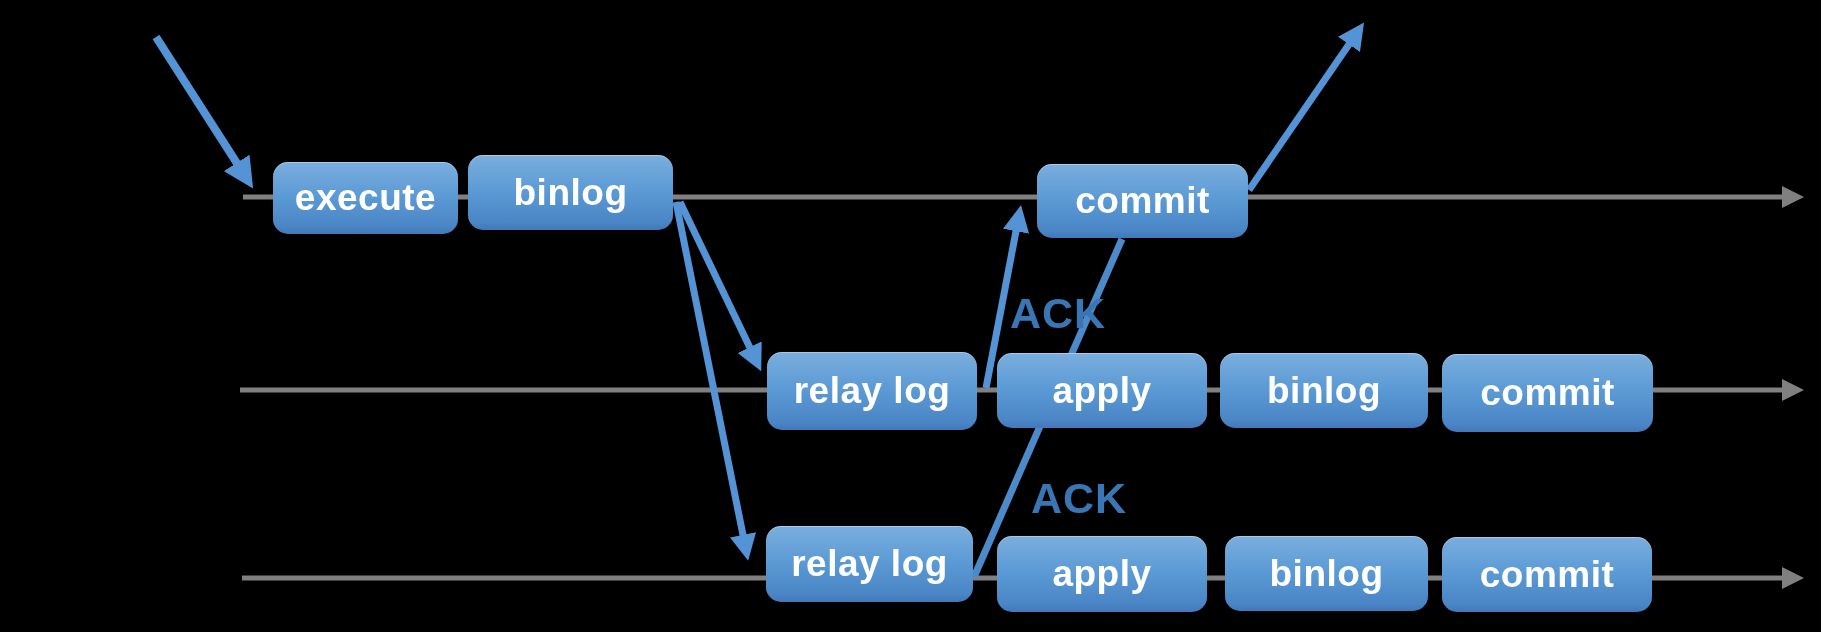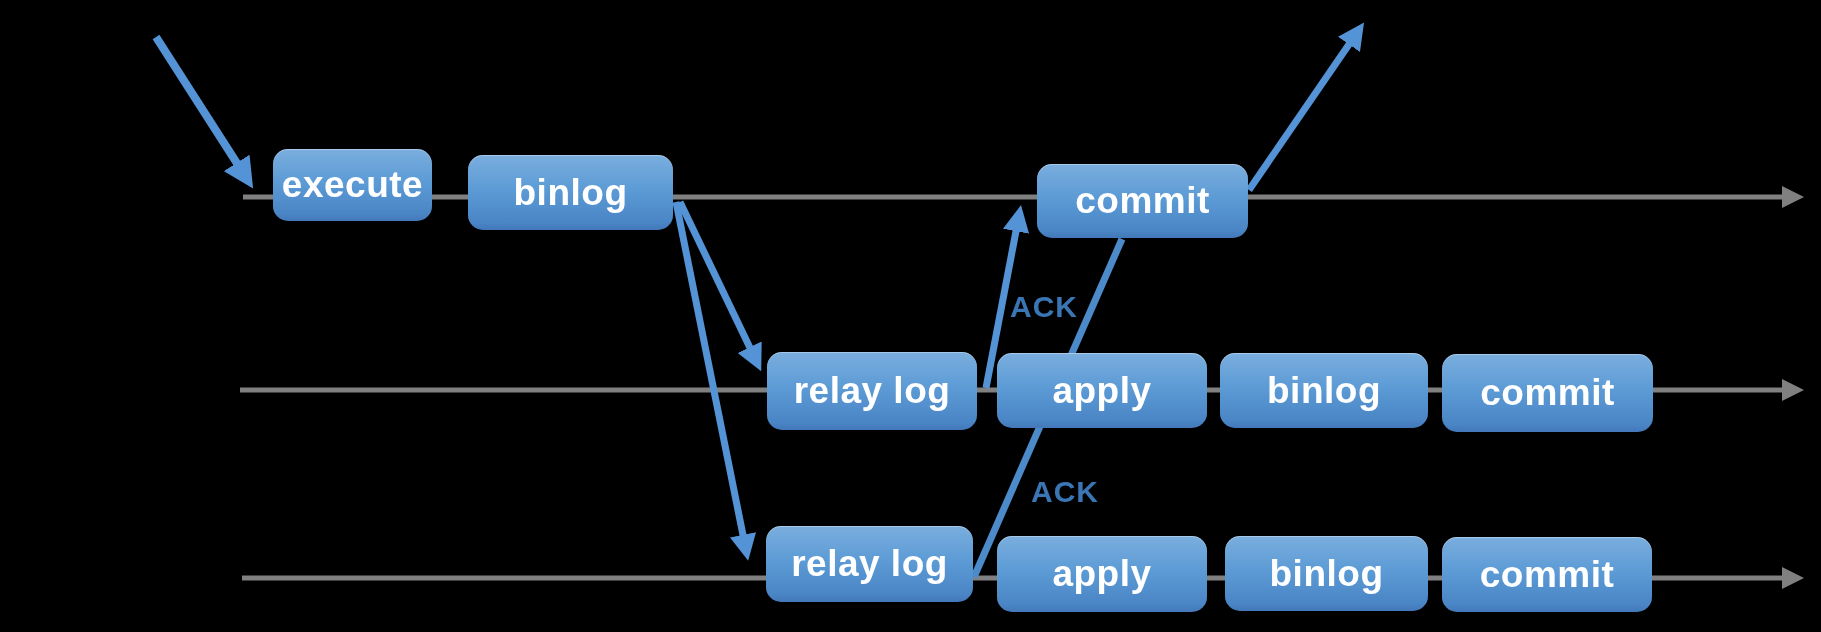--- a/index.html
+++ b/index.html
@@ -31,21 +31,21 @@
     box-shadow: inset 0 1px 0 rgba(255,255,255,0.35);
     color: #ffffff;
     font-size: 37px;
     font-weight: bold;
     letter-spacing: 0.5px;
     white-space: nowrap;
   }
   .ack {
     position: absolute;
     color: #3a76b4;
-    font-size: 30px;
+    font-size: 43px;
     font-weight: bold;
     letter-spacing: 1px;
     line-height: 1;
     white-space: nowrap;
   }
 </style>
 </head>
 <body>
 
 <div id="stage">
@@ -69,21 +69,21 @@
     <line x1="680" y1="202" x2="752" y2="352" stroke="#5494d6" stroke-width="7" marker-end="url(#headBlue)"></line>
     <line x1="676" y1="202" x2="744" y2="540" stroke="#5494d6" stroke-width="7" marker-end="url(#headBlue)"></line>
 
     <line x1="986" y1="388" x2="1017" y2="226" stroke="#5494d6" stroke-width="7" marker-end="url(#headBlue)"></line>
 
     <line x1="974" y1="577" x2="1122" y2="239" stroke="#4c8aca" stroke-width="7"></line>
 
     <line x1="1249" y1="190" x2="1352" y2="40" stroke="#5494d6" stroke-width="7" marker-end="url(#headBlue)"></line>
   </svg>
 
-  <div class="box" style="left:273px; top:149px; width:159px; height:72px;">execute</div>
+  <div class="box" style="left:273px; top:162px; width:185px; height:72px;">execute</div>
   <div class="box" style="left:468px; top:155px; width:205px; height:75px;">binlog</div>
   <div class="box" style="left:1037px; top:164px; width:211px; height:74px;">commit</div>
 
   <div class="box" style="left:767px; top:352px; width:210px; height:78px;">relay log</div>
   <div class="box" style="left:997px; top:353px; width:210px; height:75px;">apply</div>
   <div class="box" style="left:1220px; top:353px; width:208px; height:75px;">binlog</div>
   <div class="box" style="left:1442px; top:354px; width:211px; height:78px;">commit</div>
 
   <div class="box" style="left:766px; top:526px; width:207px; height:76px;">relay log</div>
   <div class="box" style="left:997px; top:536px; width:210px; height:76px;">apply</div>

